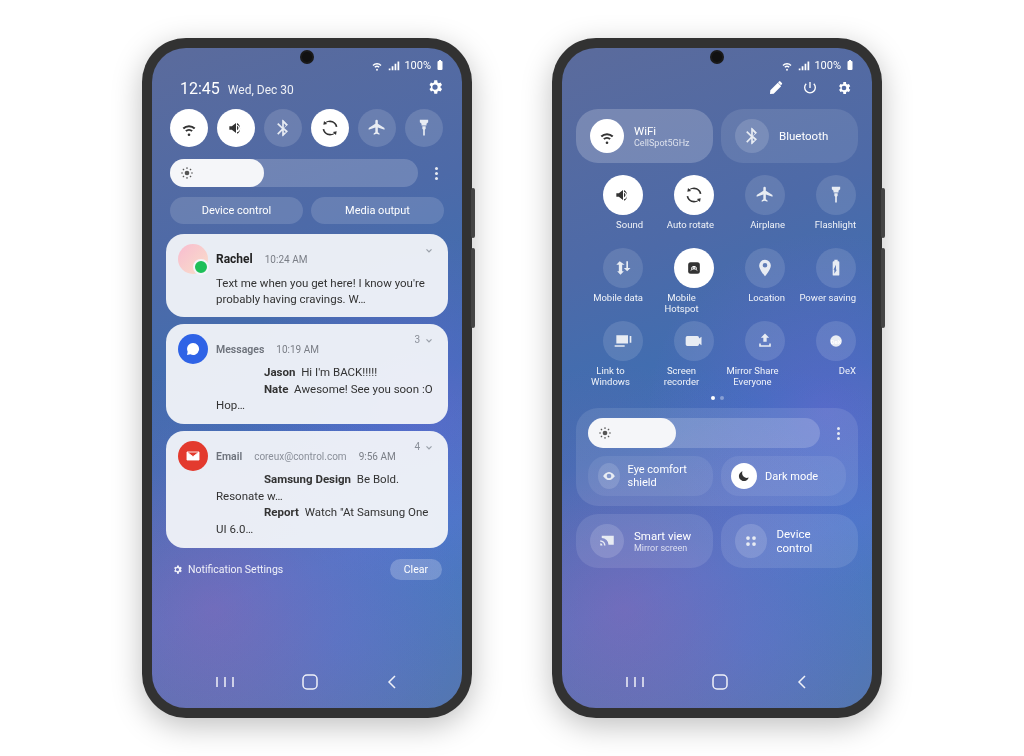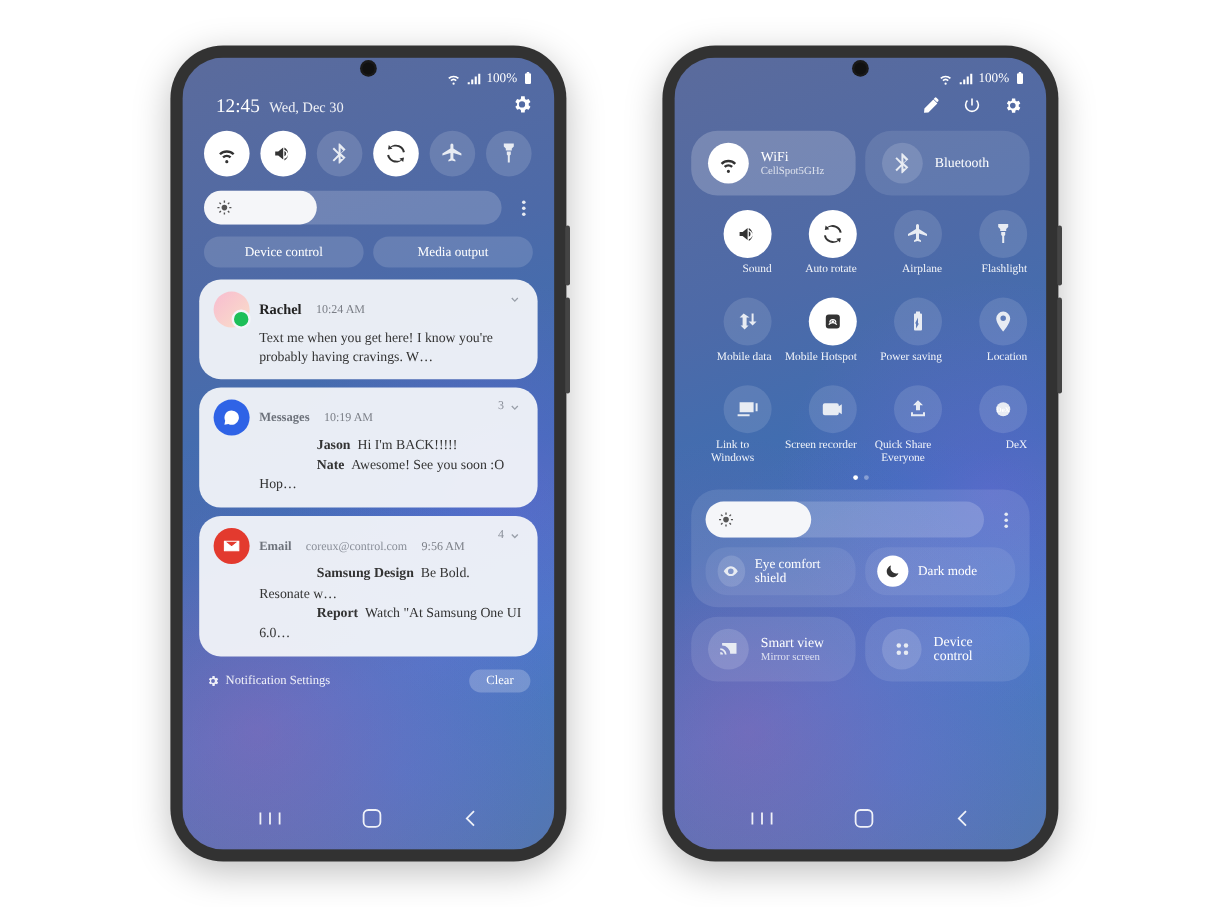--- a/index.html
+++ b/index.html
@@ -30,21 +30,20 @@
     position: relative;
     background:
       radial-gradient(circle at 20% 85%, rgba(236,72,153,0.25), transparent 40%),
       radial-gradient(circle at 60% 90%, rgba(59,130,246,0.35), transparent 45%),
       radial-gradient(circle at 85% 55%, rgba(168,85,247,0.25), transparent 40%),
       linear-gradient(160deg, #5b6b9c 0%, #4d6aa8 30%, #3a6fb5 55%, #4a77bd 75%, #5b73a0 100%);
     color: #fff;
     font-size: 11px;
     display: flex;
     flex-direction: column;
-    font-family: Liberation Serif, serif;
   }
   .camera {
     position: absolute;
     top: 14px; left: 50%; transform: translateX(-50%);
     width: 10px; height: 10px; border-radius: 50%;
     background: #111; box-shadow: 0 0 0 2px #1a1a1a;
     z-index: 50;
   }
   .pbtn { position:absolute; right:-3px; width:4px; background:#444; border-radius:2px; }
   .pbtn.b1 { top:150px; height:50px; }
@@ -553,56 +552,56 @@
           <div class="gicon on">
             <svg width="20" height="20" viewBox="0 0 24 24">
               <use href="#i-hotspot"></use>
             </svg>
           </div>
           <div class="glabel">Mobile Hotspot</div>
         </div>
       <div class="gcell">
           <div class="gicon off">
             <svg width="20" height="20" viewBox="0 0 24 24">
+              <use href="#i-loc"></use>
+            </svg>
+          </div>
+          <div class="glabel">Location</div>
+        </div>
+      <div class="gcell">
+          <div class="gicon off">
+            <svg width="20" height="20" viewBox="0 0 24 24">
               <use href="#i-batt"></use>
             </svg>
           </div>
           <div class="glabel">Power saving</div>
         </div>
       <div class="gcell">
           <div class="gicon off">
             <svg width="20" height="20" viewBox="0 0 24 24">
-              <use href="#i-loc"></use>
-            </svg>
-          </div>
-          <div class="glabel">Location</div>
-        </div>
-      <div class="gcell">
-          <div class="gicon off">
-            <svg width="20" height="20" viewBox="0 0 24 24">
               <use href="#i-link"></use>
             </svg>
           </div>
           <div class="glabel">Link to Windows</div>
         </div>
       <div class="gcell">
           <div class="gicon off">
             <svg width="20" height="20" viewBox="0 0 24 24">
               <use href="#i-rec"></use>
             </svg>
           </div>
           <div class="glabel">Screen recorder</div>
         </div>
       <div class="gcell">
           <div class="gicon off">
             <svg width="20" height="20" viewBox="0 0 24 24">
               <use href="#i-share"></use>
             </svg>
           </div>
-          <div class="glabel">Quick Share Everyone</div>
+          <div class="glabel">Mirror Share Everyone</div>
         </div>
       <div class="gcell">
           <div class="gicon off">
             <svg width="20" height="20" viewBox="0 0 24 24">
               <use href="#i-dex"></use>
             </svg>
           </div>
           <div class="glabel">DeX</div>
         </div>
     </div>

